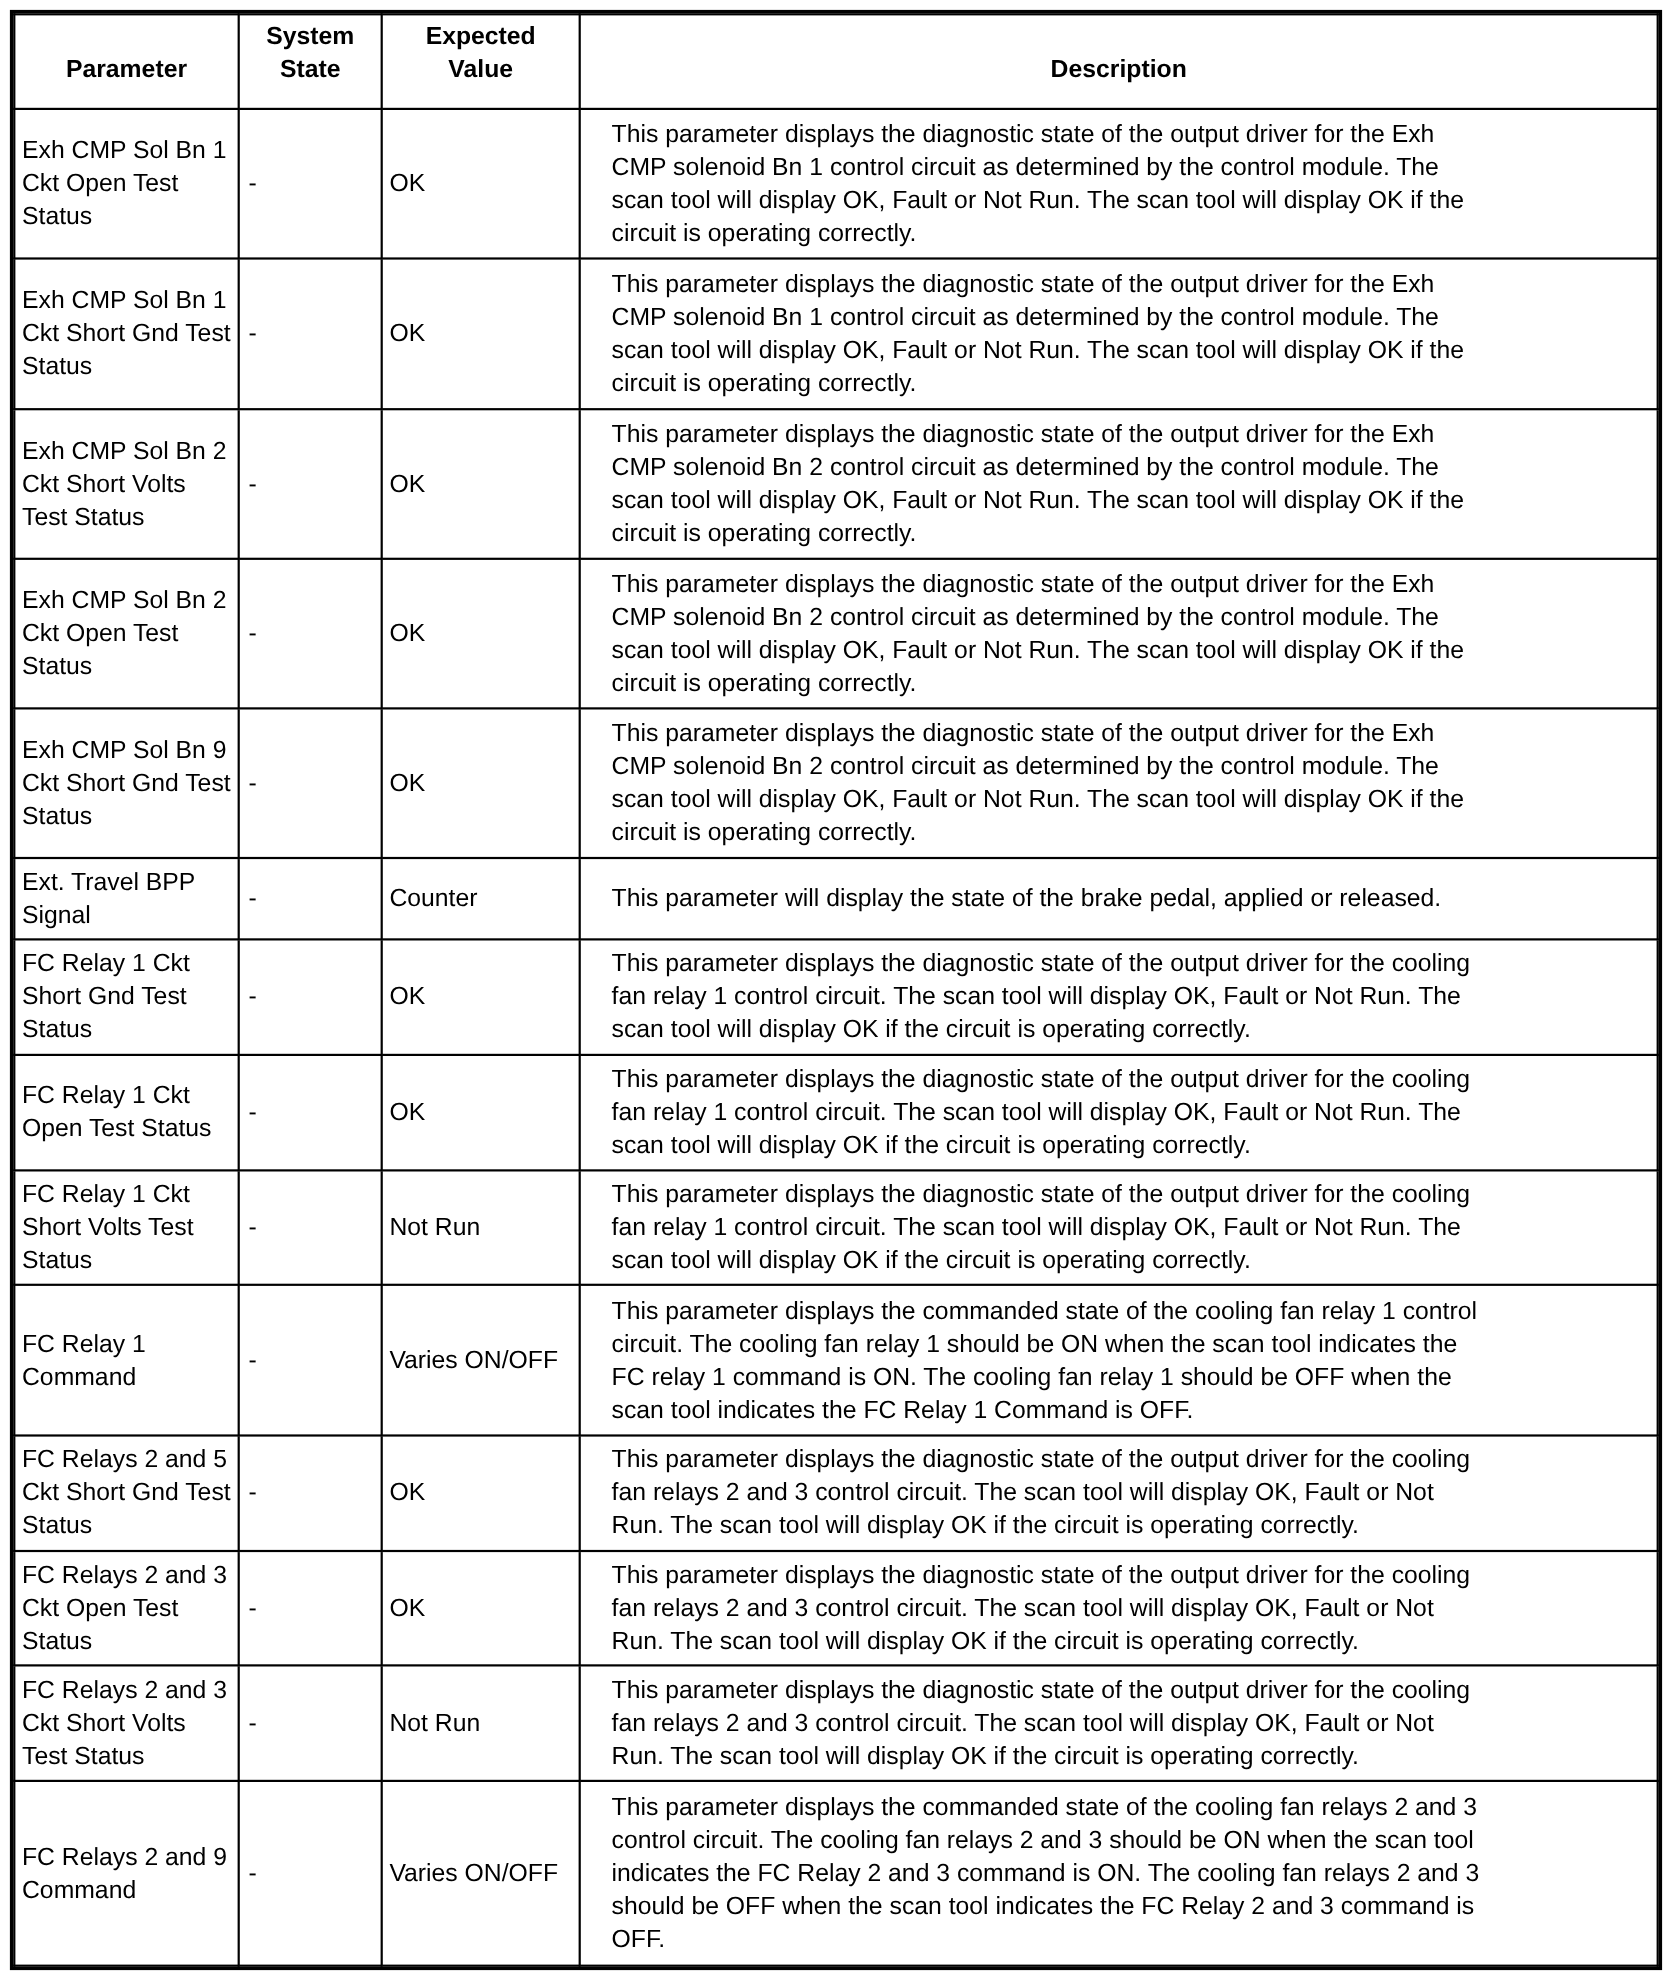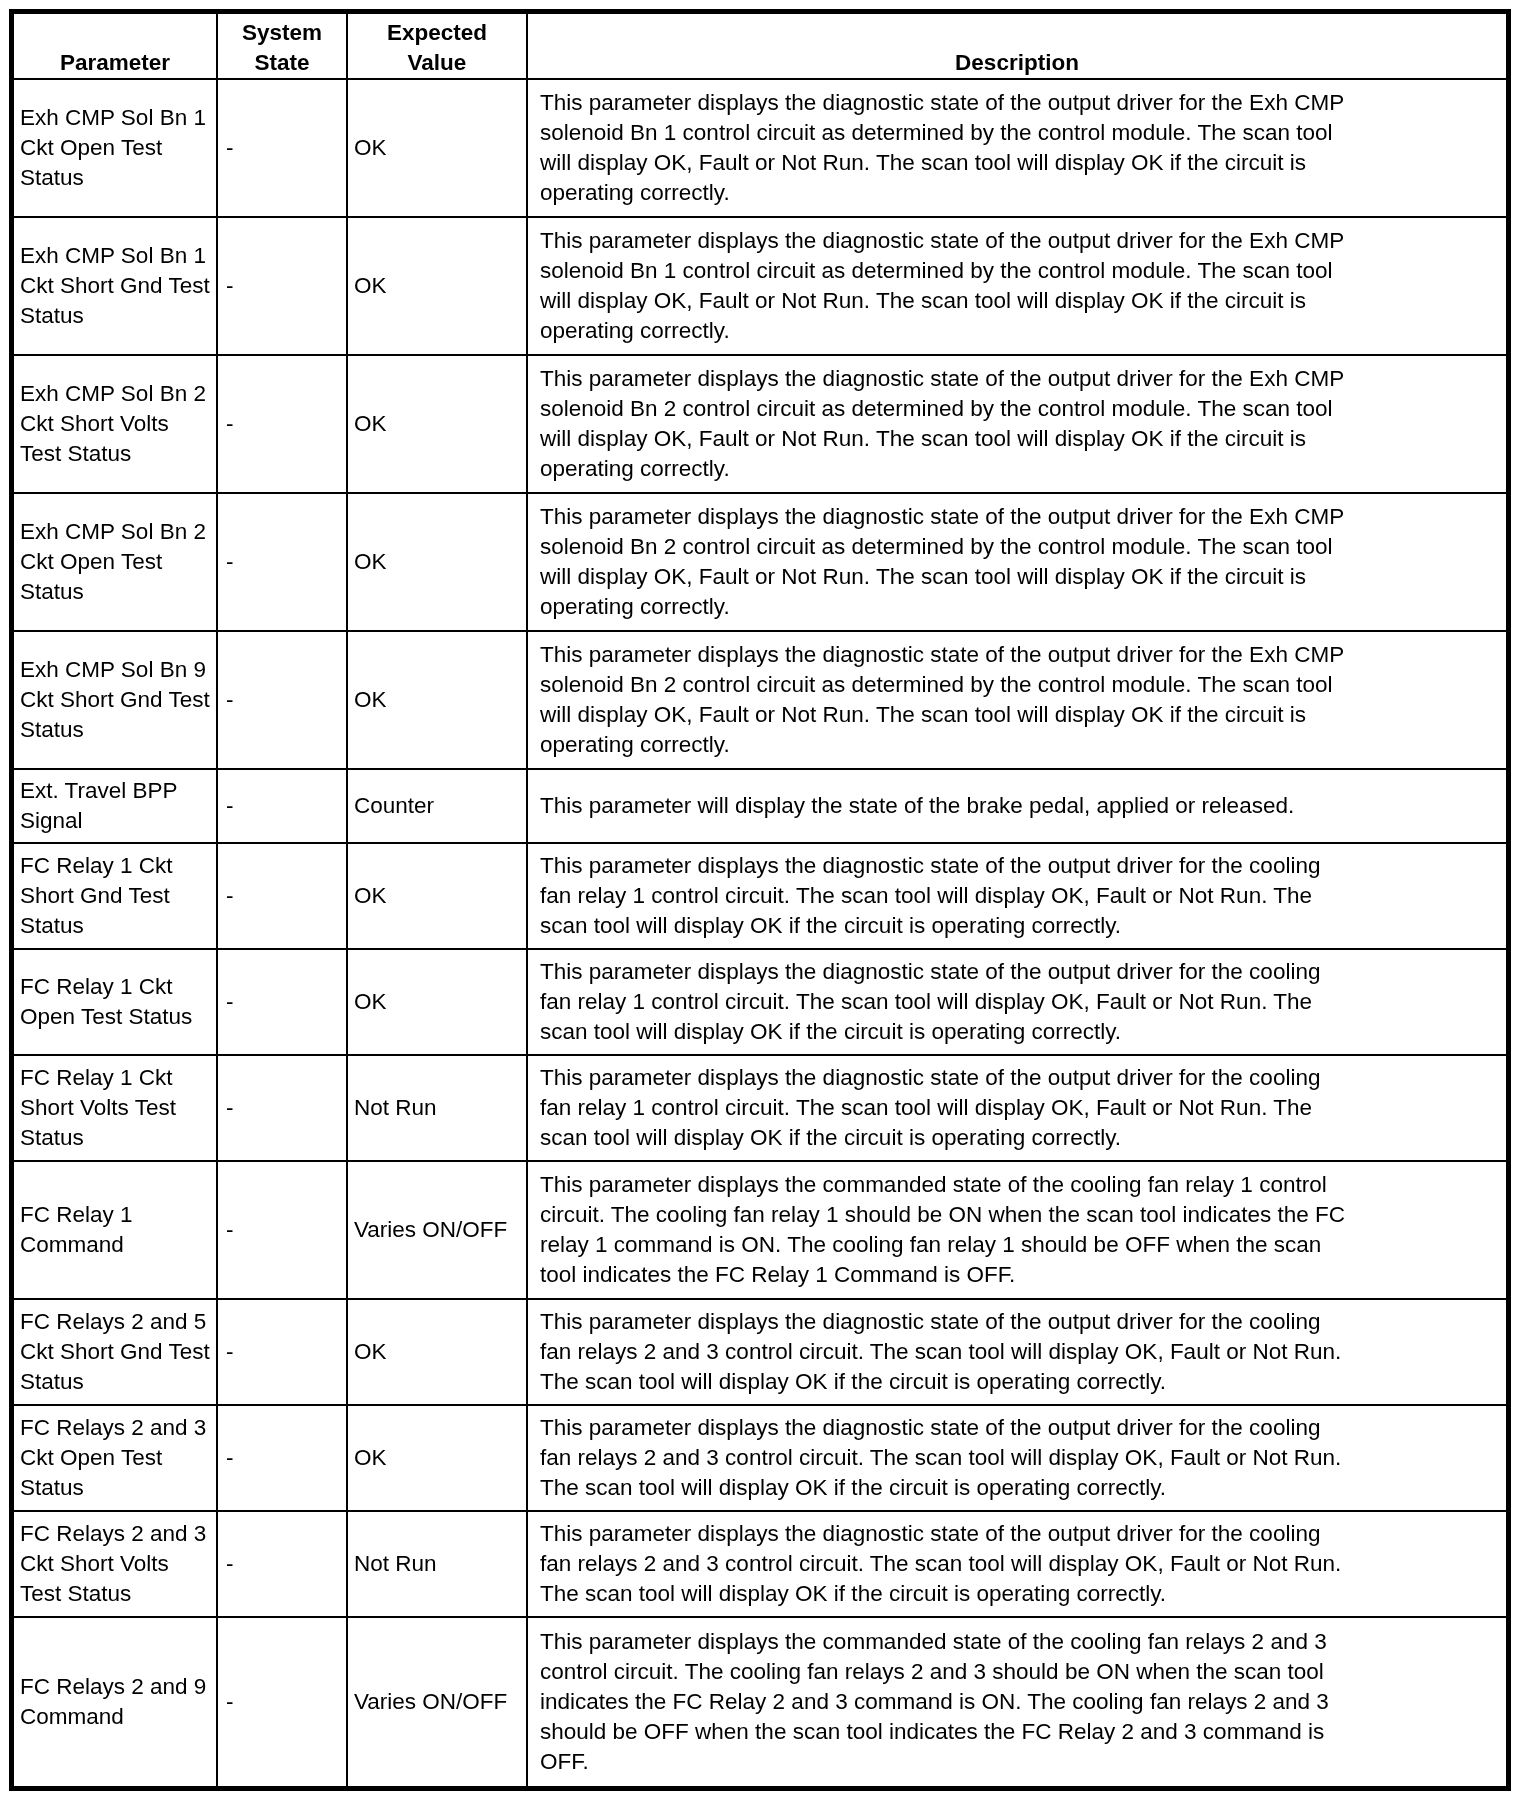--- a/index.html
+++ b/index.html
@@ -28,30 +28,30 @@
     line-height: 30px;
   }
   .data-table th, .data-table td {
     border: 2px solid #000000;
     overflow: hidden;
   }
   .data-table th {
     font-weight: bold;
     text-align: center;
     vertical-align: bottom;
-    padding: 4px 8px 0 8px;
+    padding: 4px 8px 20px 8px;
   }
   .data-table td {
     vertical-align: middle;
     text-align: left;
   }
   td.col-parameter   { padding: 4px 6px 4px 6px; }
   td.col-state       { padding: 4px 8px 4px 8px; }
   td.col-expected    { padding: 4px 6px 4px 6px; border-radius: 30px; }
-  td.col-description { padding: 4px 156px 4px 12px; margin-left: 33px; }
+  td.col-description { padding: 4px 156px 4px 28px; margin-left: 33px; }
 </style>
 </head>
 <body>
 
 <div class="page">
   <div class="frame">
     <table class="data-table">
       <colgroup>
         <col style="width:204px">
         <col style="width:130px">

